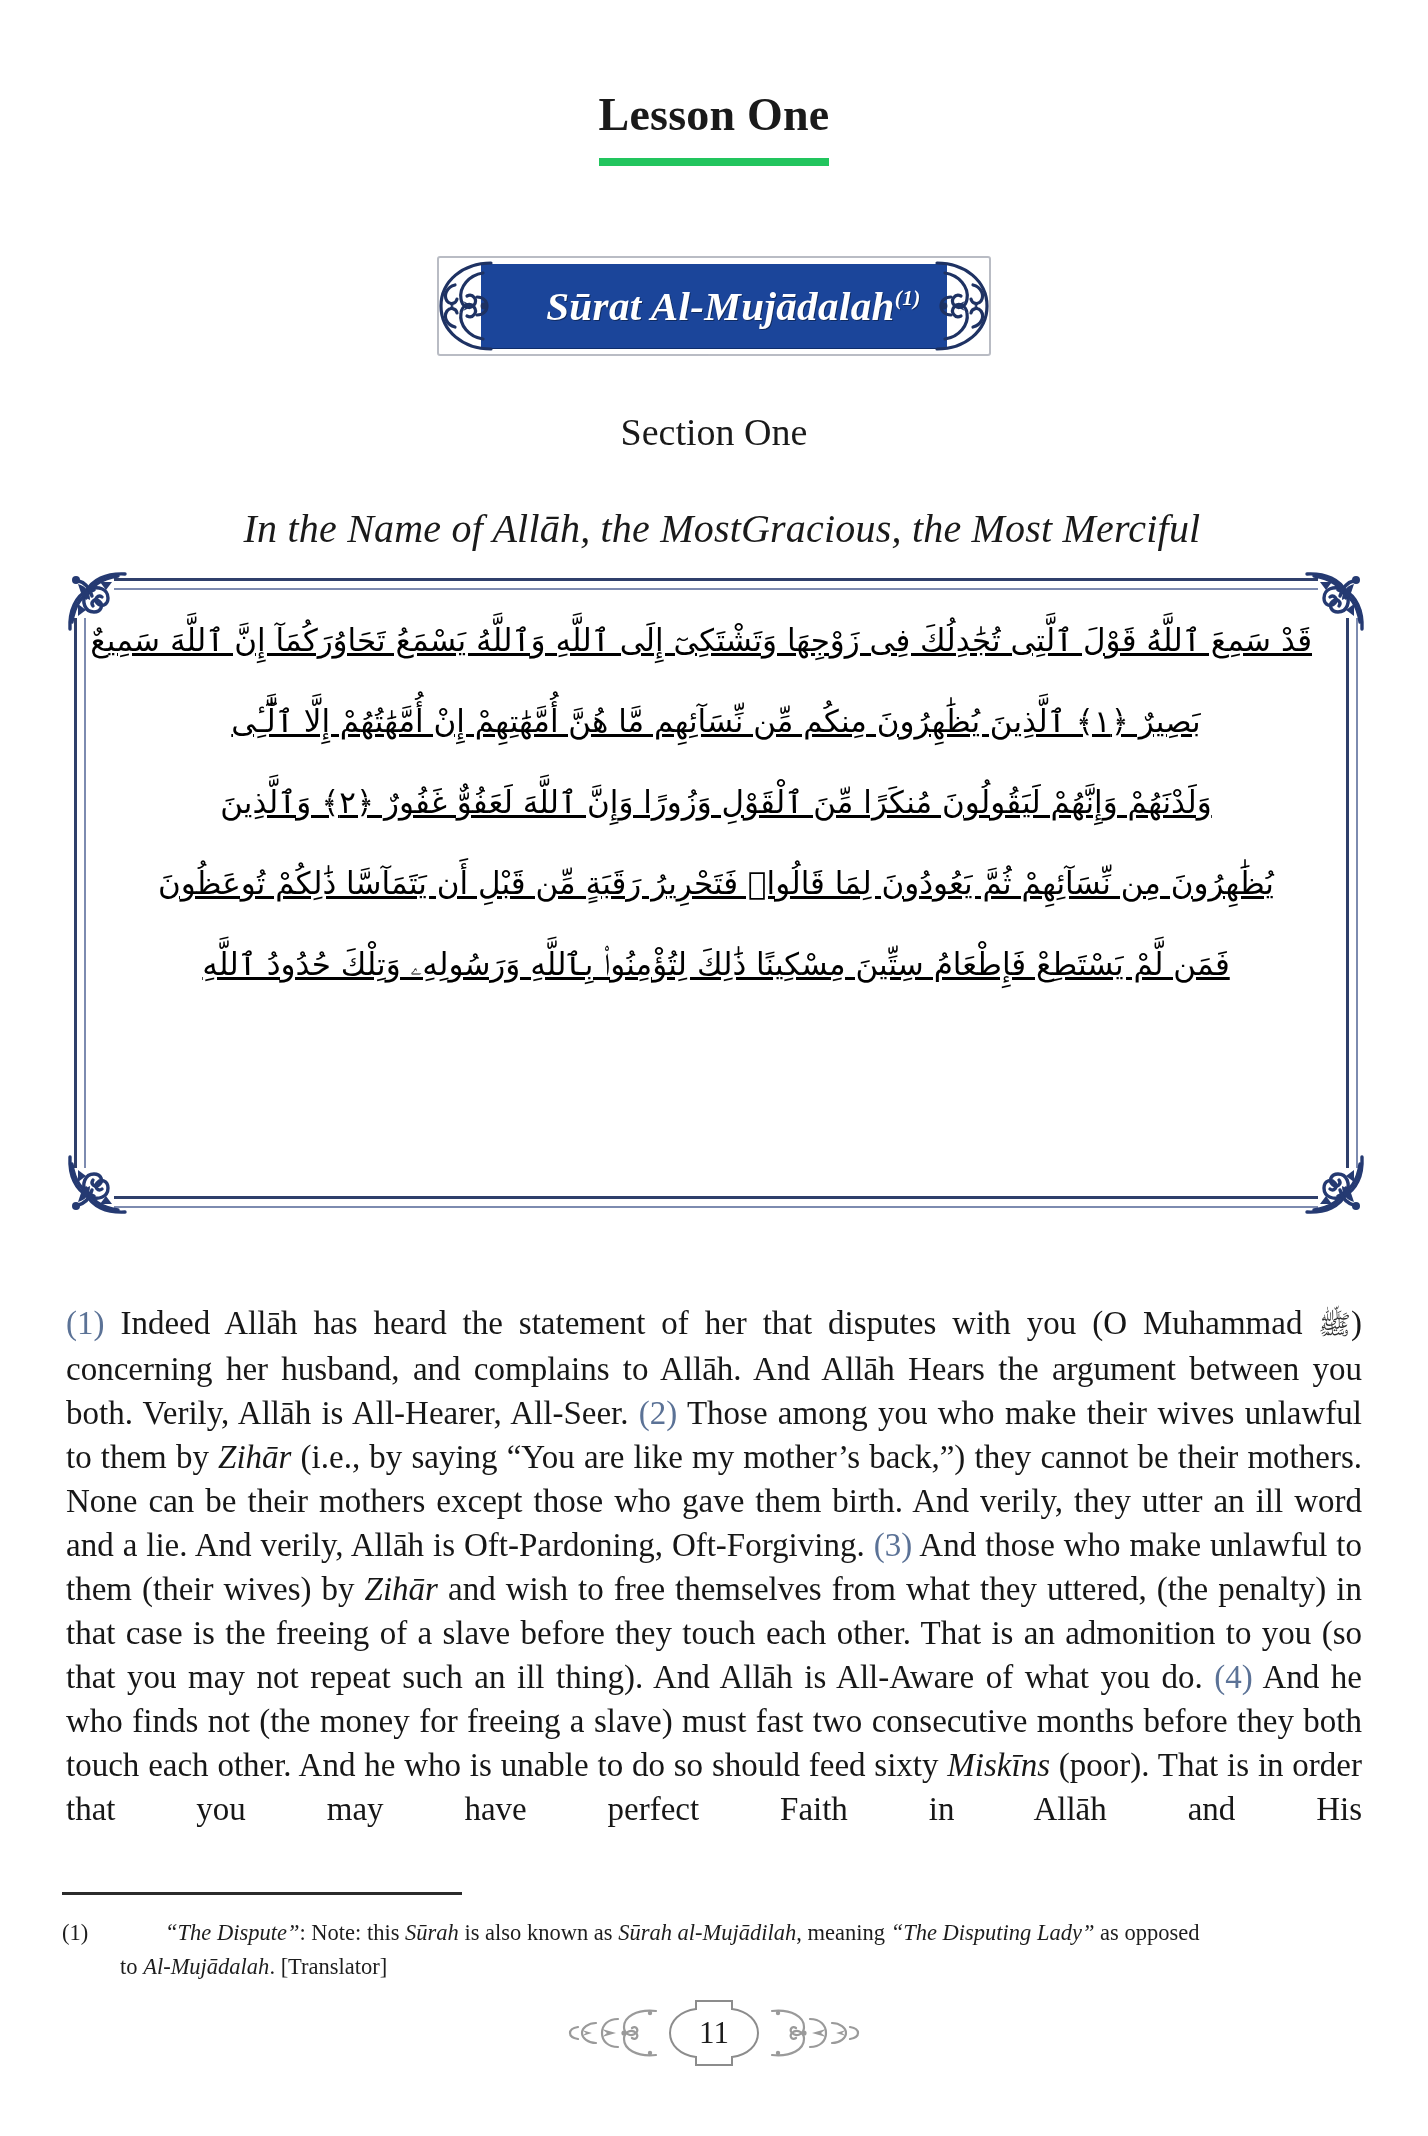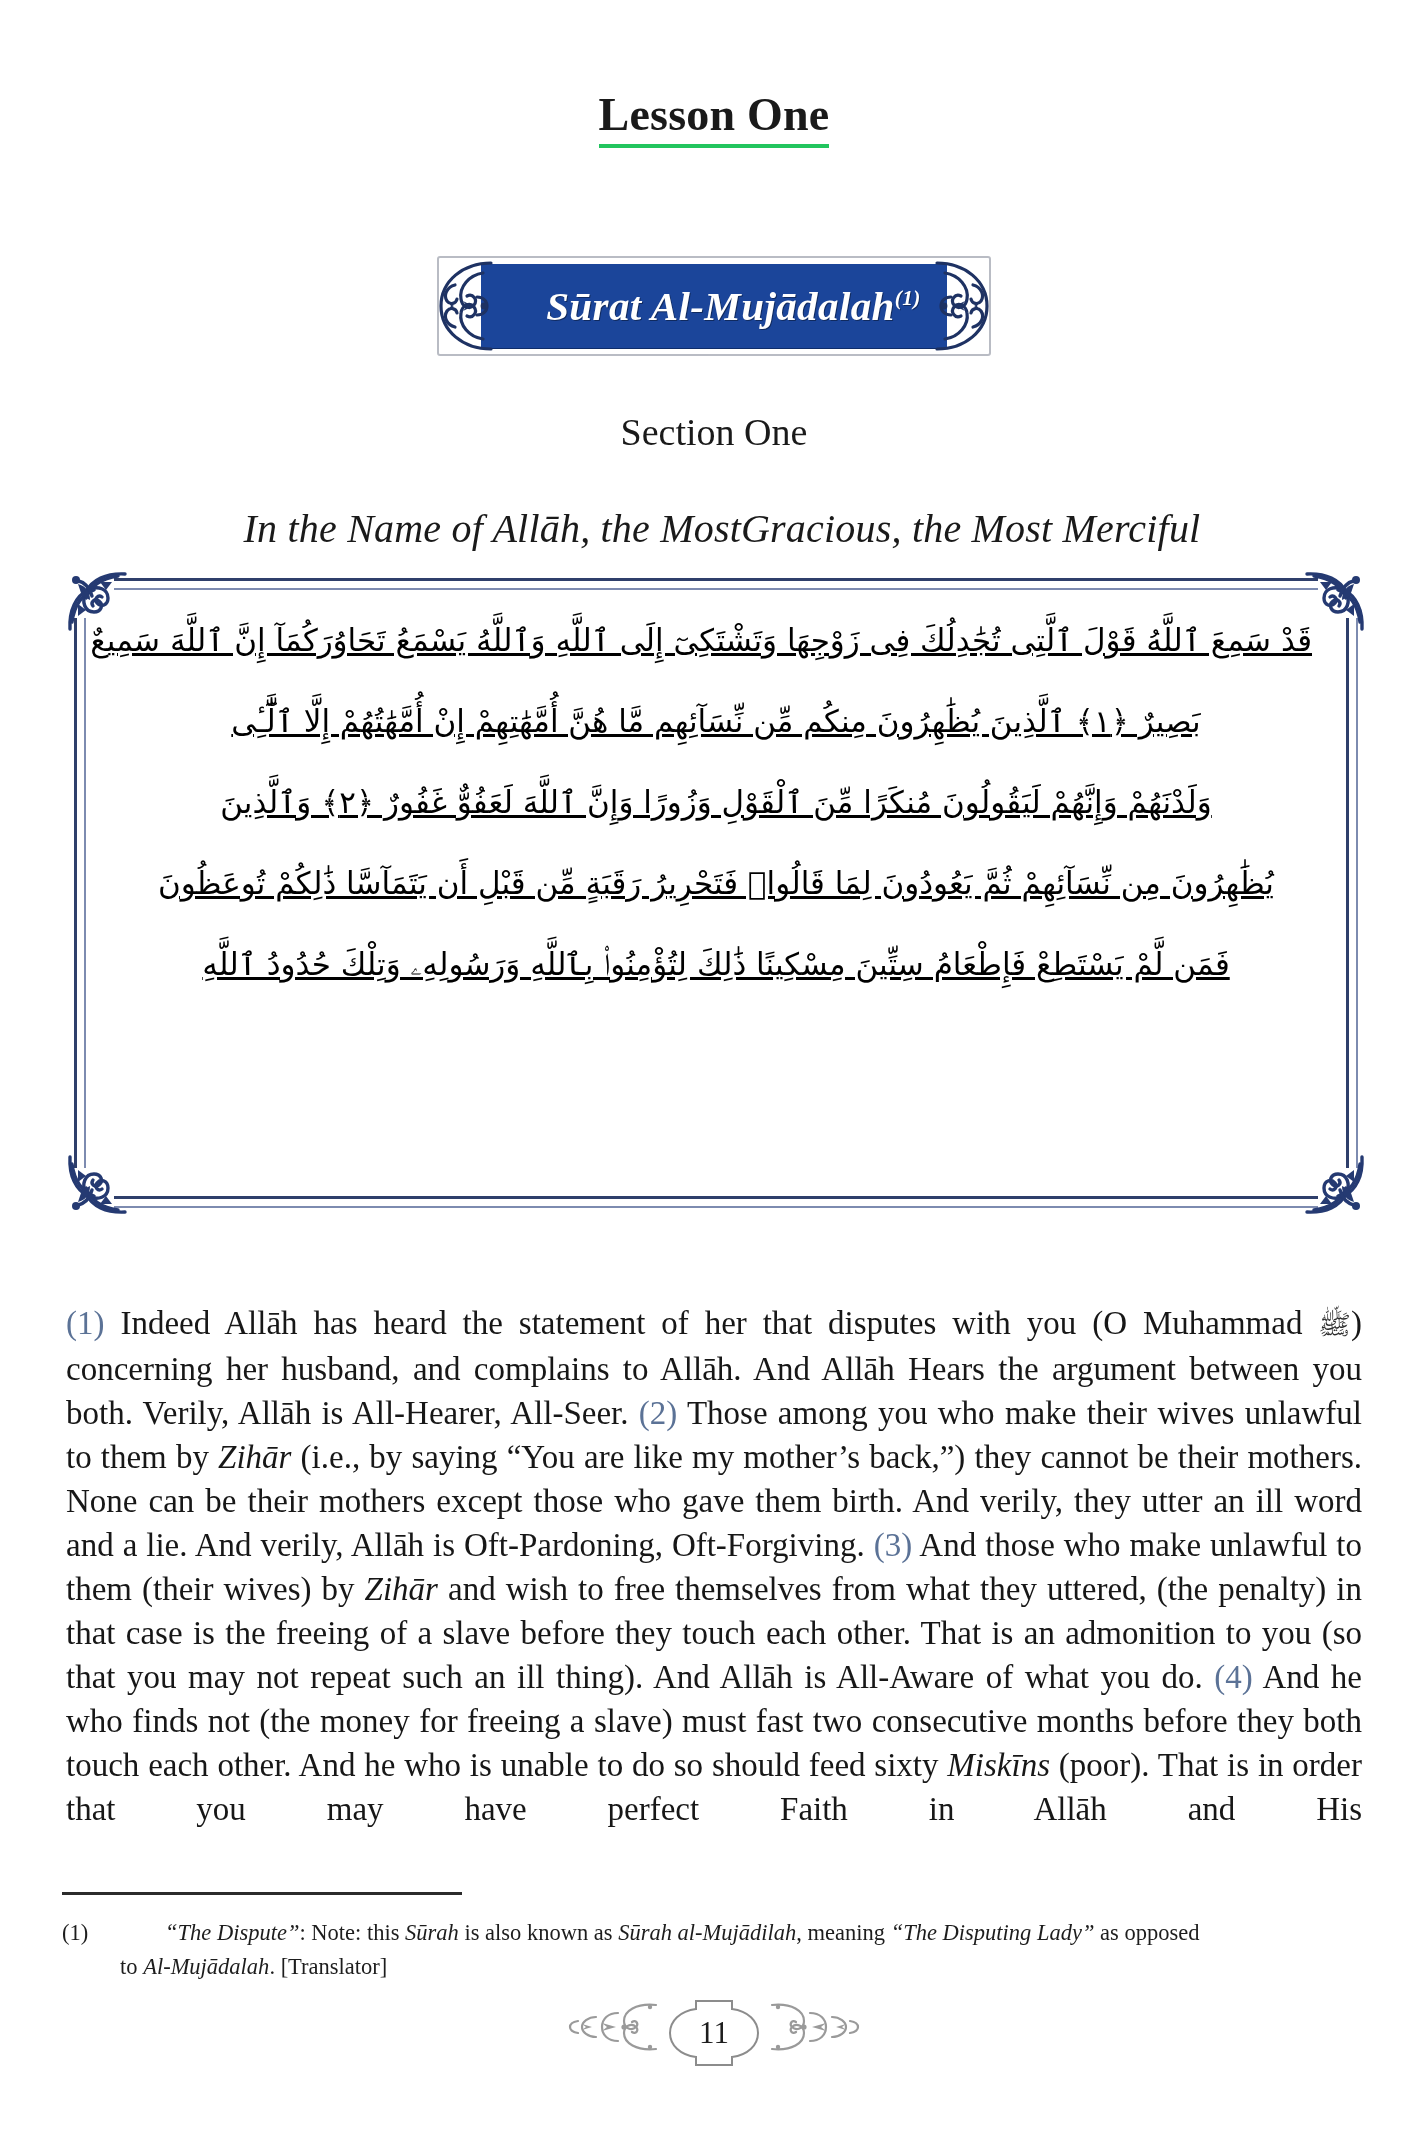--- a/index.html
+++ b/index.html
@@ -29,22 +29,22 @@
     top: 88px;
     left: 0;
     width: 1428px;
     text-align: center;
     font-size: 46px;
     font-weight: bold;
     letter-spacing: 0.2px;
   }
   .lesson-title span.ul {
     display: inline-block;
-    border-bottom: 4px solid #22c55e;
-    padding-bottom: 5px;
+    border-bottom: 8px solid #22c55e;
+    padding-bottom: 19px;
     line-height: 1.05;
   }
 
   
   .banner-wrap {
     position: absolute;
     top: 252px;
     left: 0;
     width: 1428px;
     display: flex;
@@ -234,21 +234,21 @@
   }
   .footnote i { font-style: italic; }
 
   
   .page-num {
     position: absolute;
     top: 1995px;
     left: 0;
     width: 1428px;
     display: flex;
-    align-items: flex-start;
+    align-items: center;
     justify-content: center;
     gap: 4px;
   }
   .pn-orn svg { display: block; }
   .pn-box {
     position: relative;
     width: 96px;
     height: 76px;
     display: flex;
     align-items: center;

